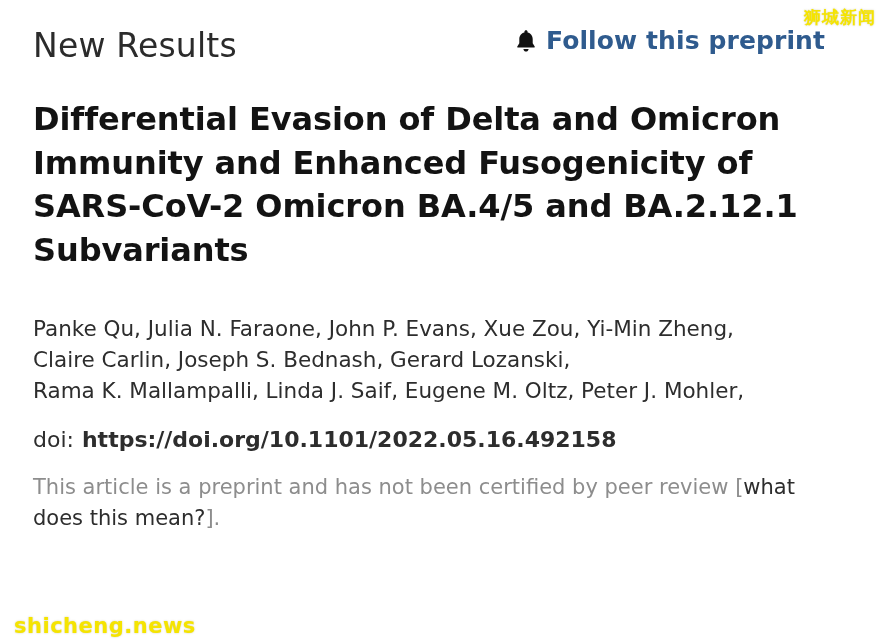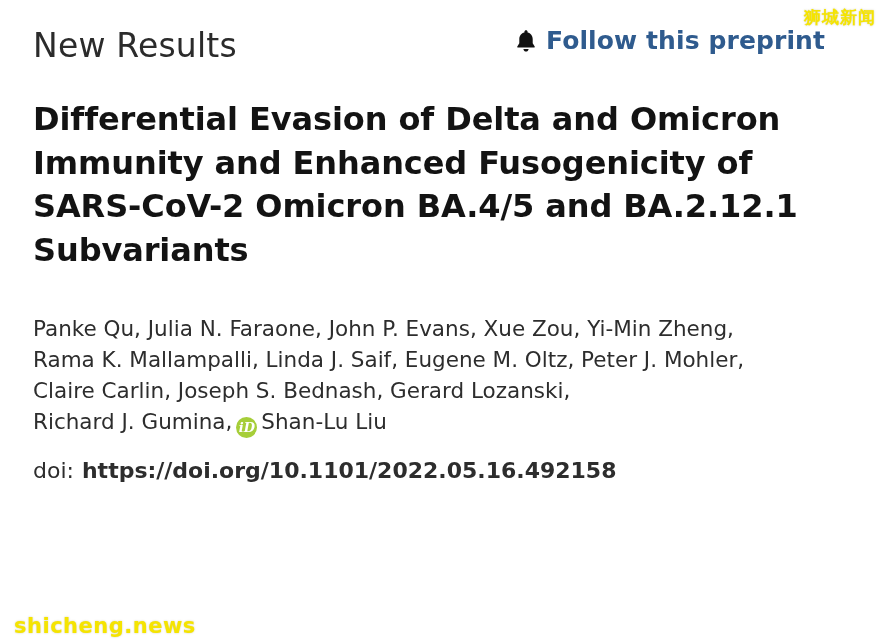--- a/index.html
+++ b/index.html
@@ -190,29 +190,29 @@
 
     <h1 class="title">
       <span>Differential Evasion of Delta and Omicron</span><br>
       <span>Immunity and Enhanced Fusogenicity of</span><br>
       <span>SARS-CoV-2 Omicron BA.4/5 and BA.2.12.1</span><br>
       <span>Subvariants</span>
     </h1>
 
     <div class="authors">
       <div class="line">Panke Qu, Julia N. Faraone, John P. Evans, Xue Zou, Yi-Min Zheng,</div>
+      <div class="line">Claire Carlin, Joseph S. Bednash, Gerard Lozanski,</div>
       <div class="line">Rama K. Mallampalli, Linda J. Saif, Eugene M. Oltz, Peter J. Mohler,</div>
-      <div class="line">Claire Carlin, Joseph S. Bednash, Gerard Lozanski,</div>
-      <div class="line">
-        <span>Richard J. Gumina,</span><span class="orcid">iD</span><span>Shan-Lu Liu</span>
-      </div>
     </div>
 
     <div class="doi-row">
       <span class="doi-label">doi:</span><span class="doi-value">https://doi.org/10.1101/2022.05.16.492158</span>
     </div>
 
+    <div class="disclaimer">
+      <span>This article is a preprint and has not been certified by peer review [</span><span class="link">what does this mean?</span><span>].</span>
+    </div>
 
   </div>
 
   <div class="wm-top">狮城新闻</div>
   <div class="wm-bottom">shicheng.news</div>
 </div>
 
 </body></html>

